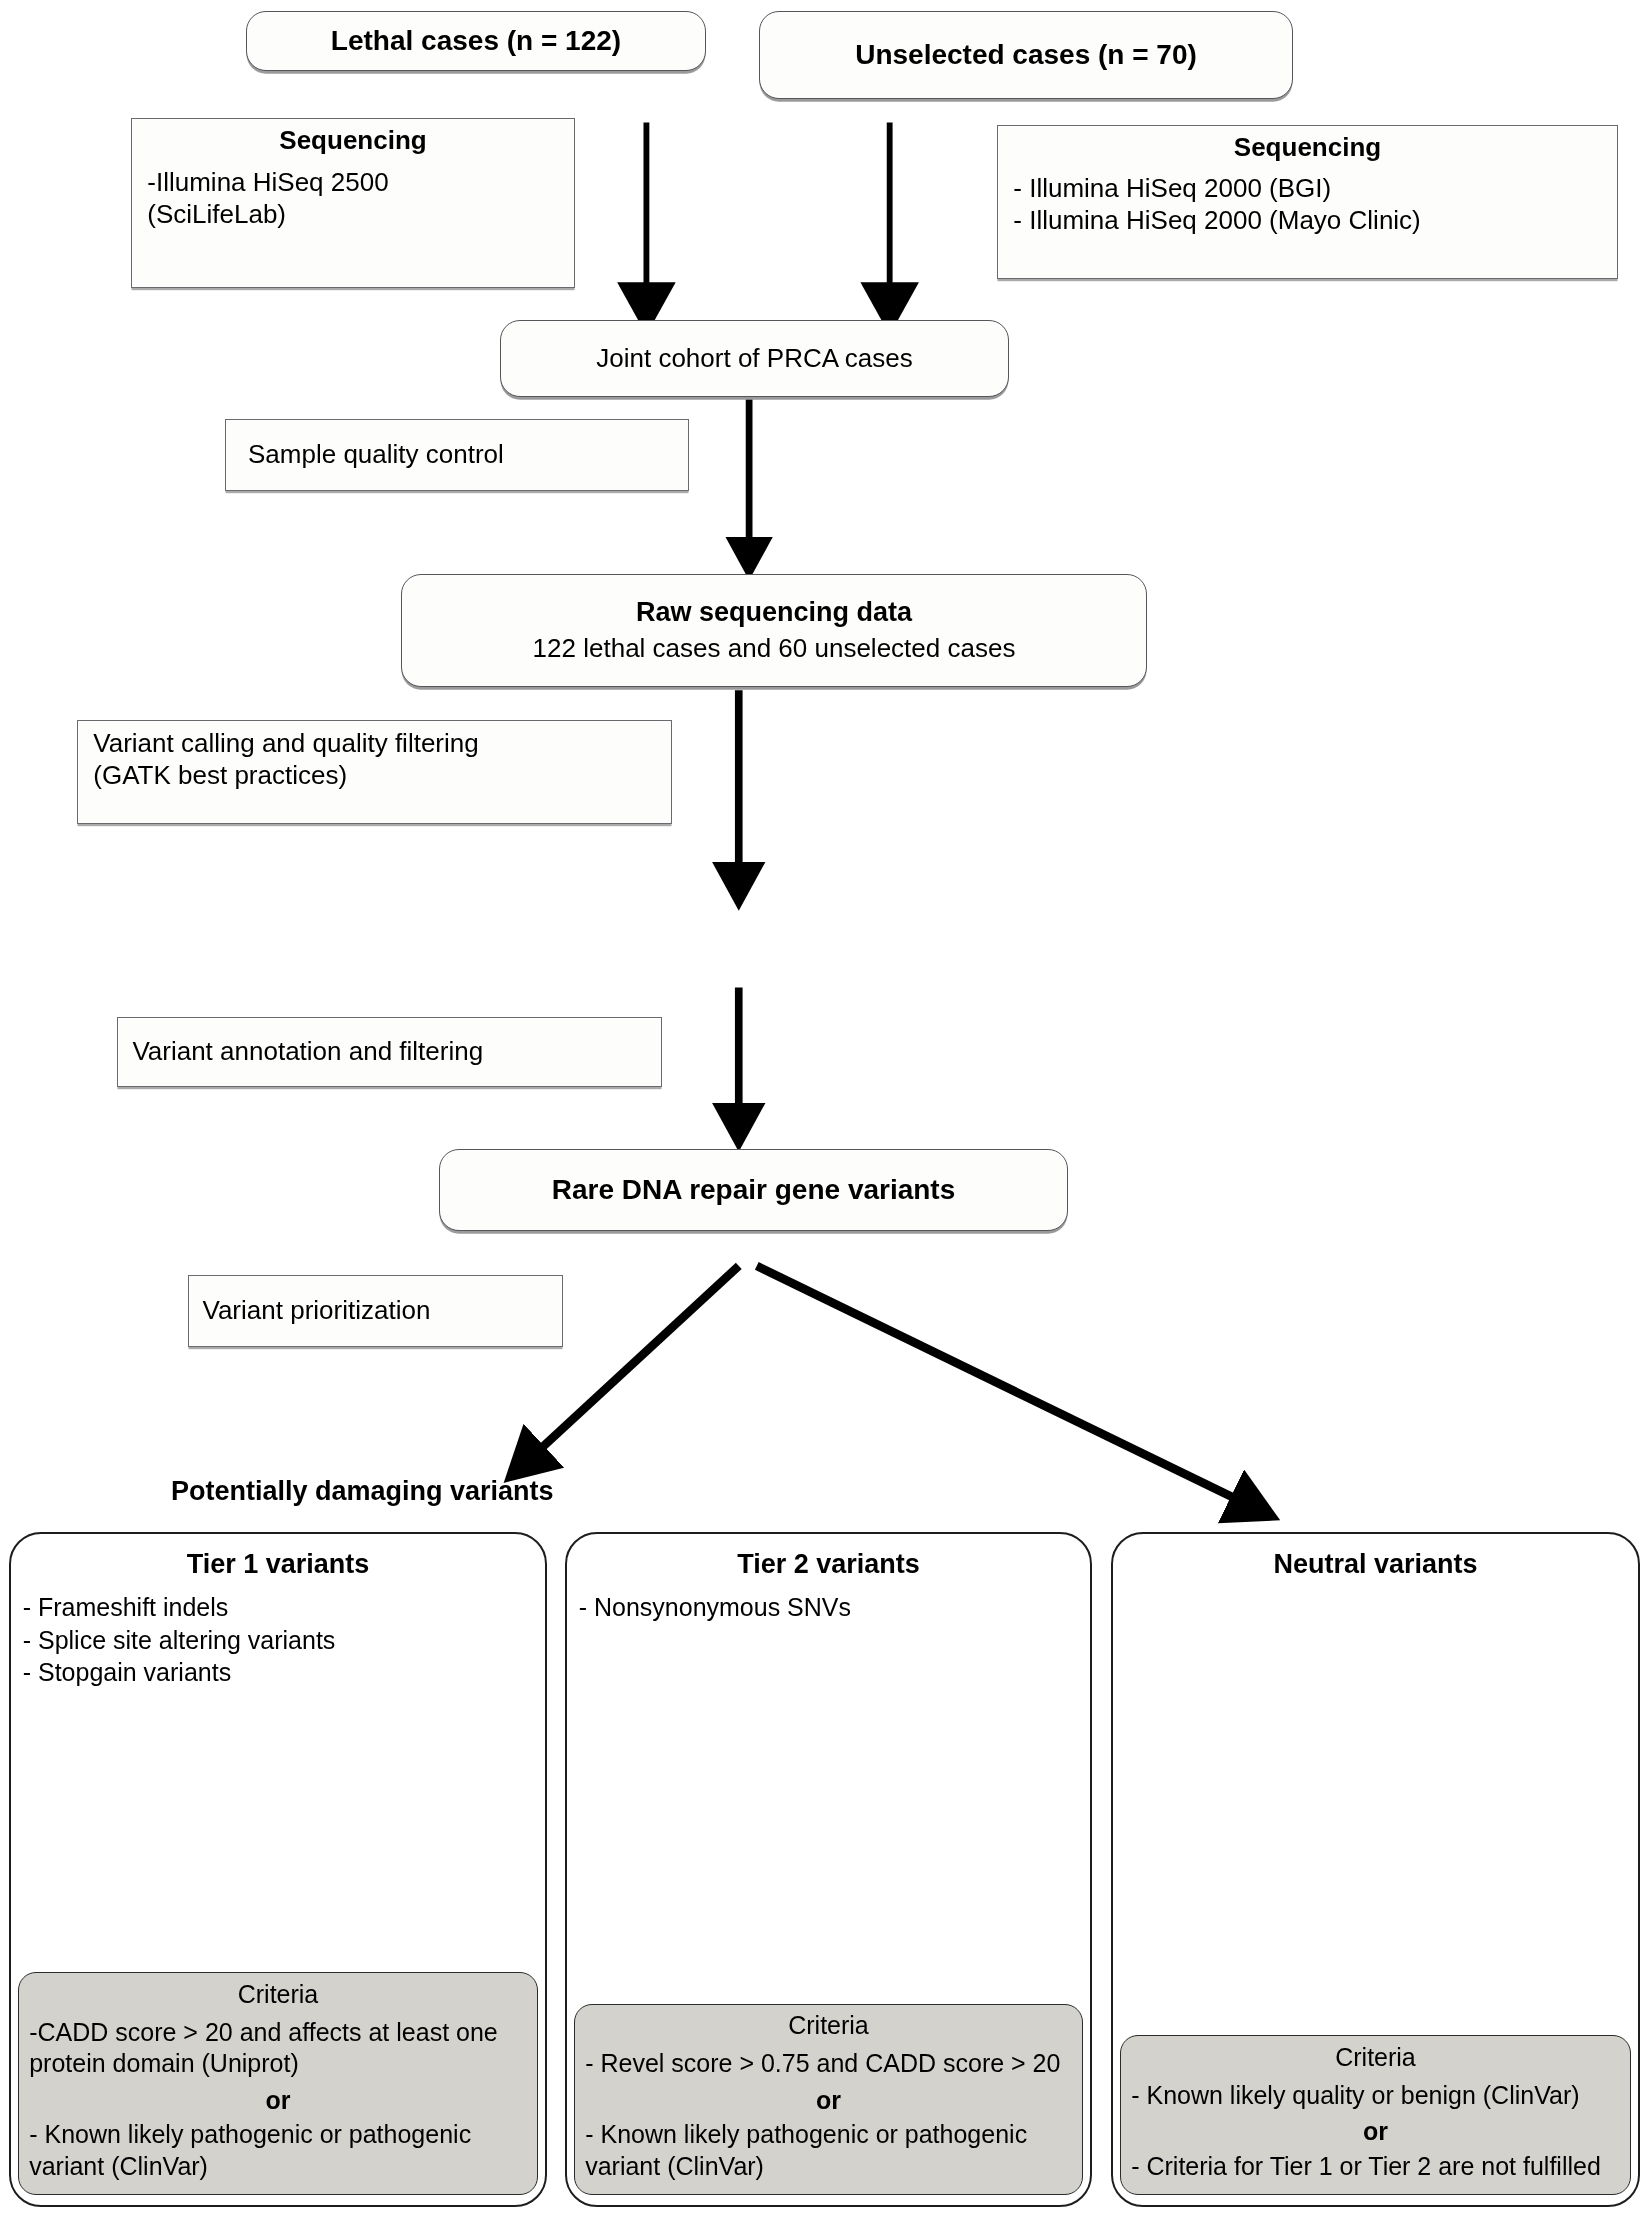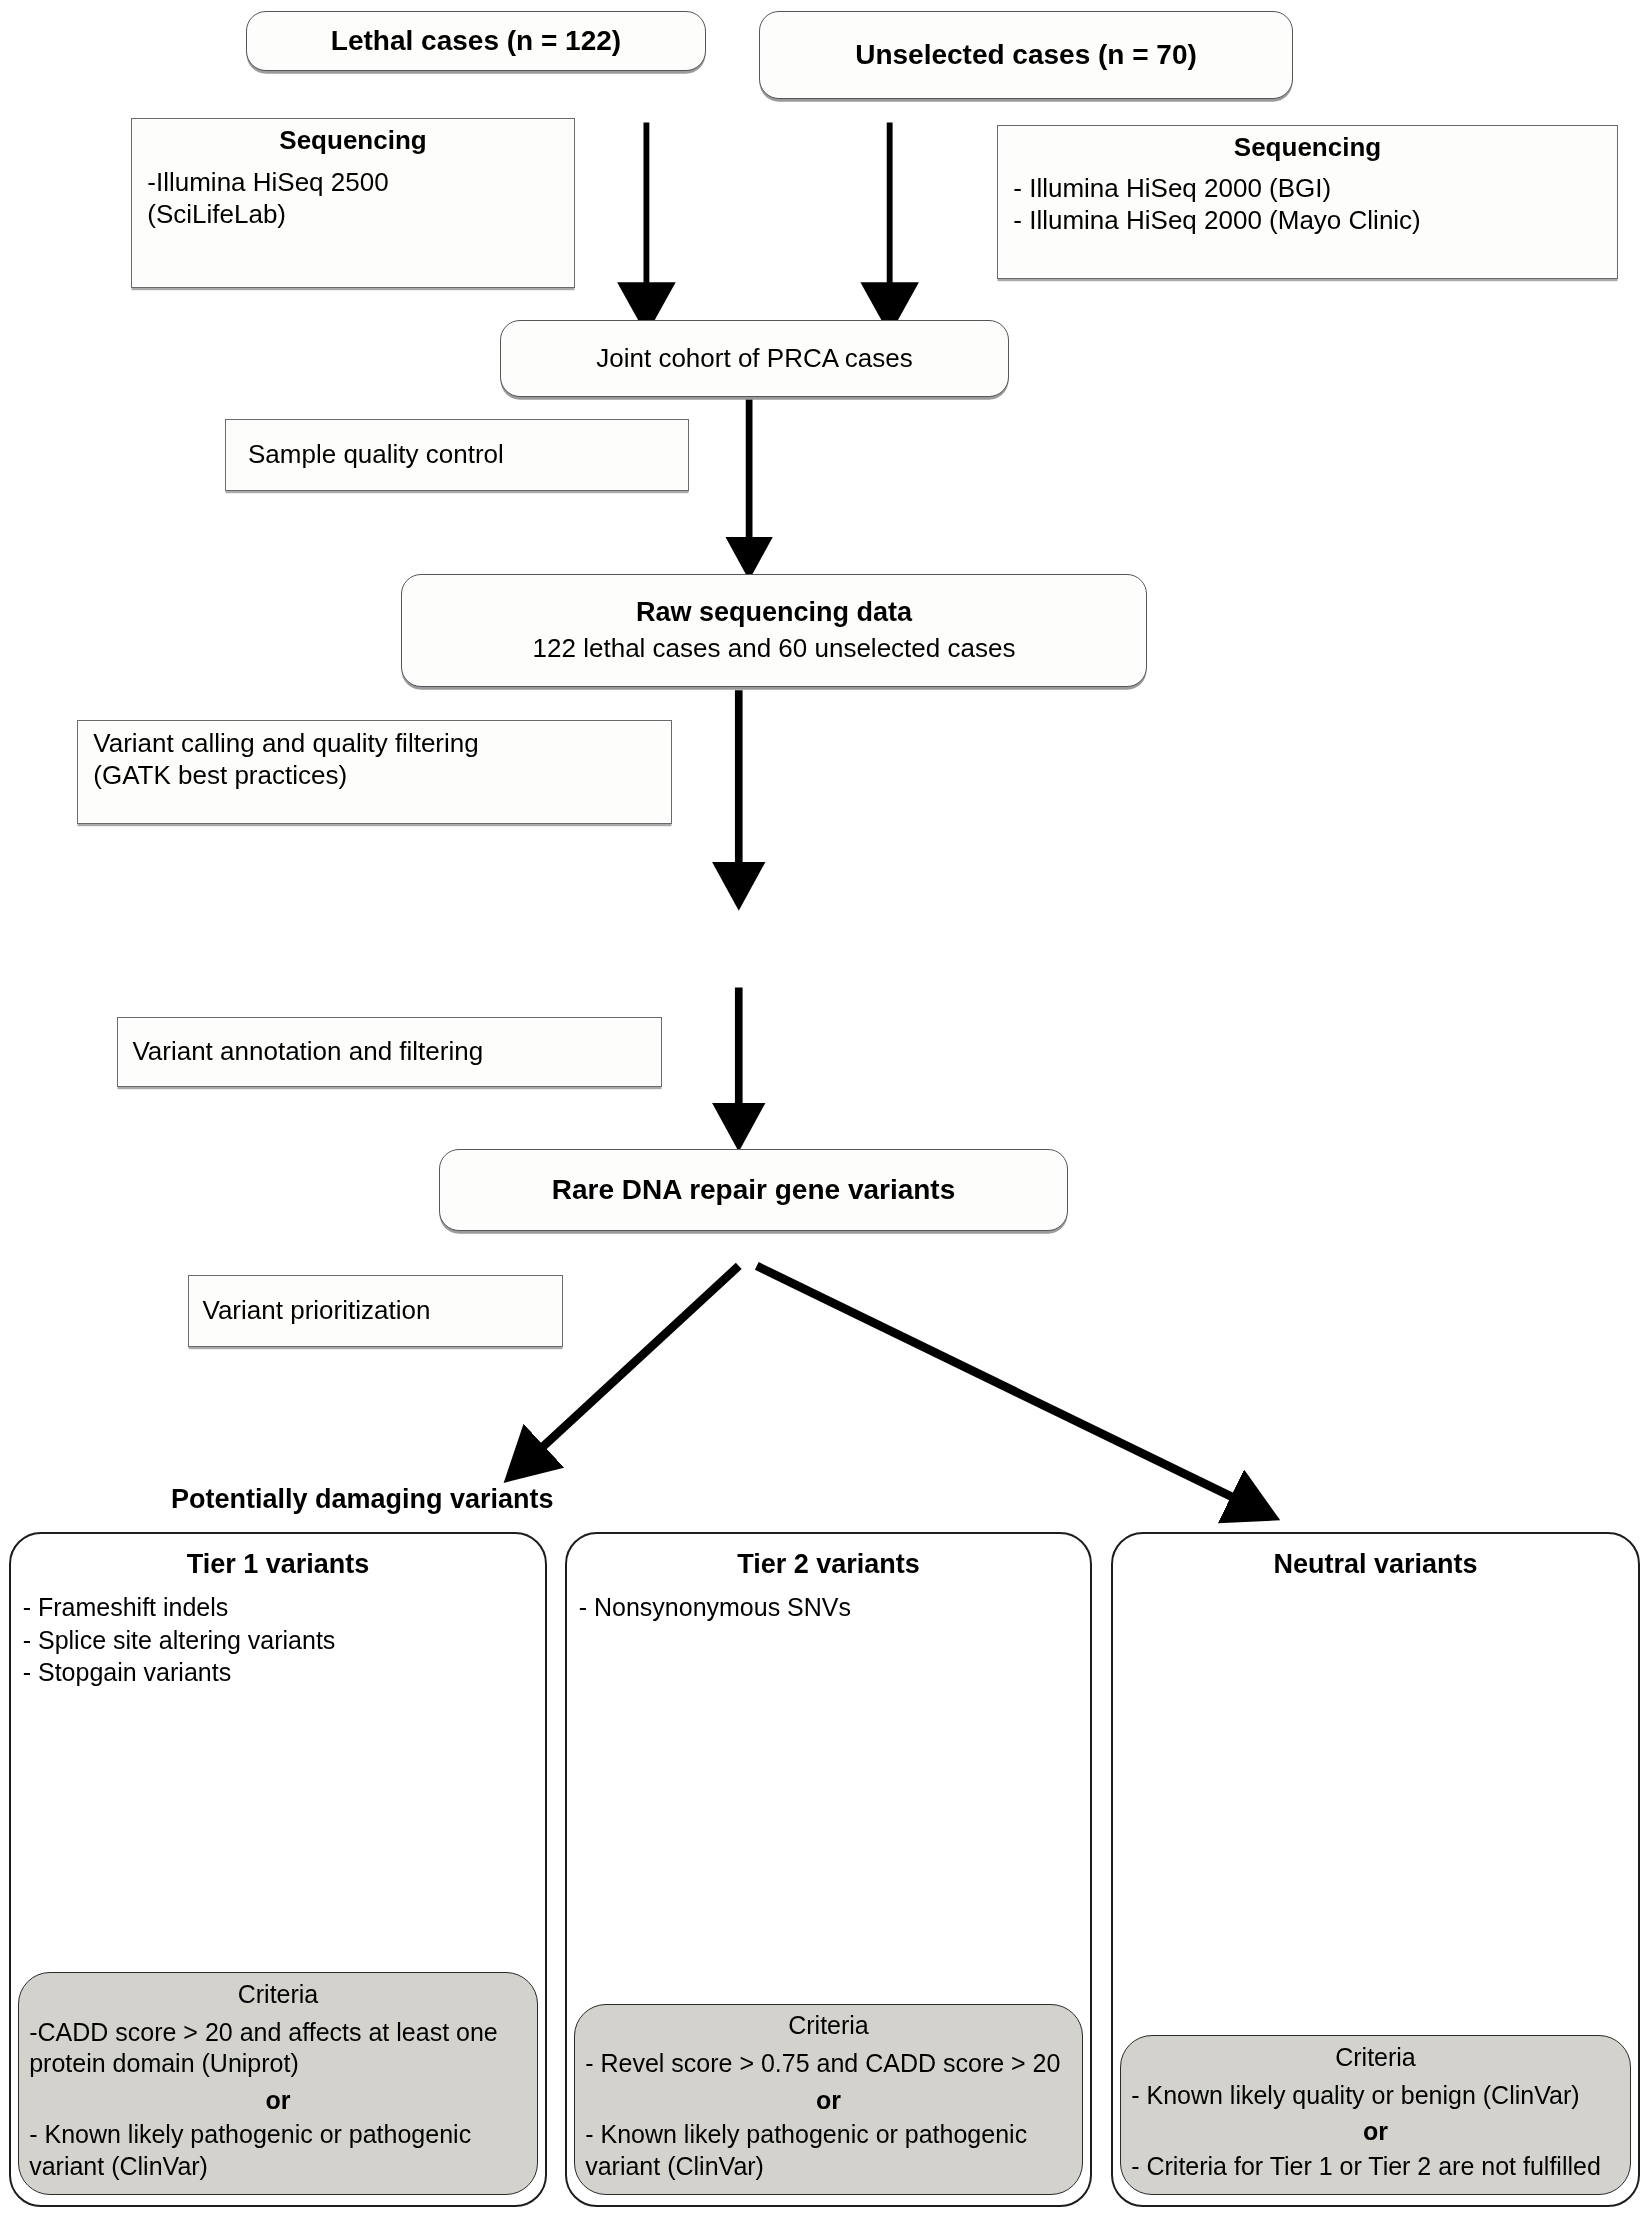--- a/index.html
+++ b/index.html
@@ -69,21 +69,21 @@
   .tier-list {
     font-size: 25px;
     line-height: 1.30;
     padding: 0 11.7px;
     flex: 0 0 auto;
   }
   .tier-spacer { flex: 1 1 auto; }
   .criteria-box {
     background: #d3d2cd;
     border: 1.8px solid #2b2b2b;
-    border-radius: 32px;
+    border-radius: 18px;
     margin: 0 7.2px 10px 7.2px;
     box-sizing: border-box;
     padding: 6.3px 10px 11.7px 10px;
   }
   .criteria-title {
     text-align: center;
     font-size: 25px;
     margin-bottom: 8px;
   }
   .criteria-line {
@@ -184,21 +184,21 @@
   </div>
 
   <div class="node rounded bold" style="left:439px; top:1149px; width:629px; height:82px; font-size:28px;">
     <span>Rare DNA repair gene variants</span>
   </div>
 
   <div class="node rect" style="left:188px; top:1275px; width:375px; height:72px; padding:0 13.5px;">
     <div class="t58" style="display:flex; align-items:center; height:100%;">Variant prioritization</div>
   </div>
 
-  <div class="free-label" style="left:171px; top:1476px;margin-top:8px;">Potentially damaging variants</div>
+  <div class="free-label" style="left:171px; top:1476px;">Potentially damaging variants</div>
 
   <div class="tier-card" style="left:9px; top:1532px; width:538px; height:675px;">
     <div class="tier-title">Tier 1 variants</div>
     <div class="tier-list">
       <div>- Frameshift indels</div>
       <div>- Splice site altering variants</div>
       <div>- Stopgain variants</div>
     </div>
     <div class="tier-spacer"></div>
     <div class="criteria-box">

